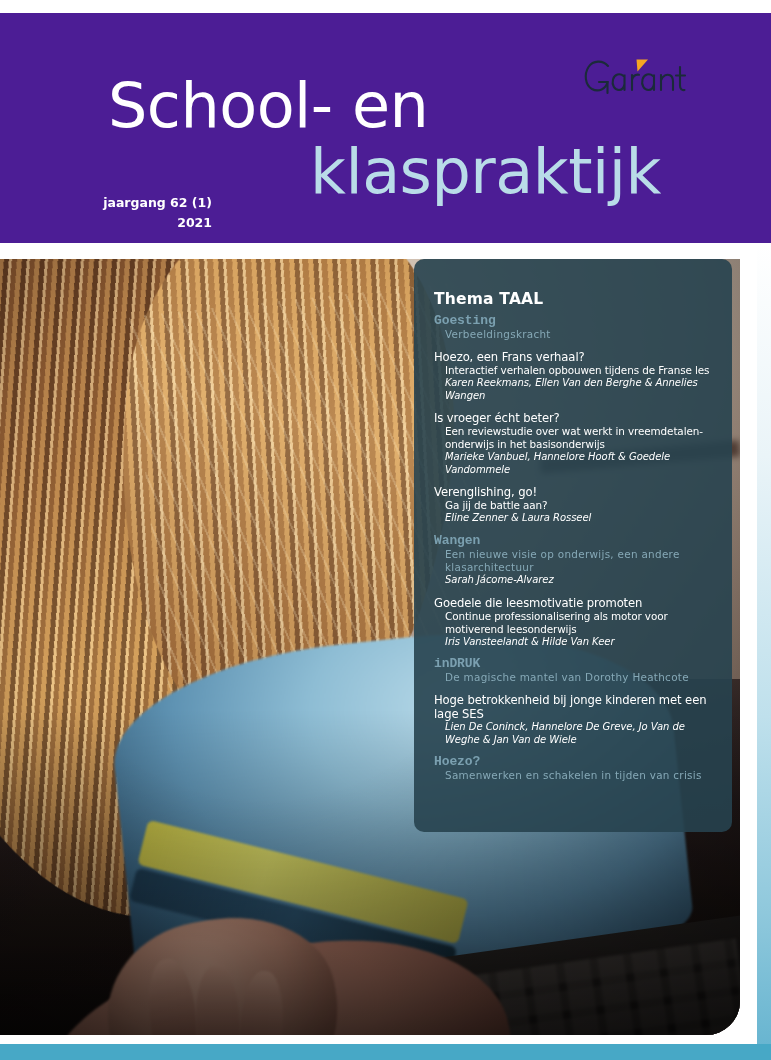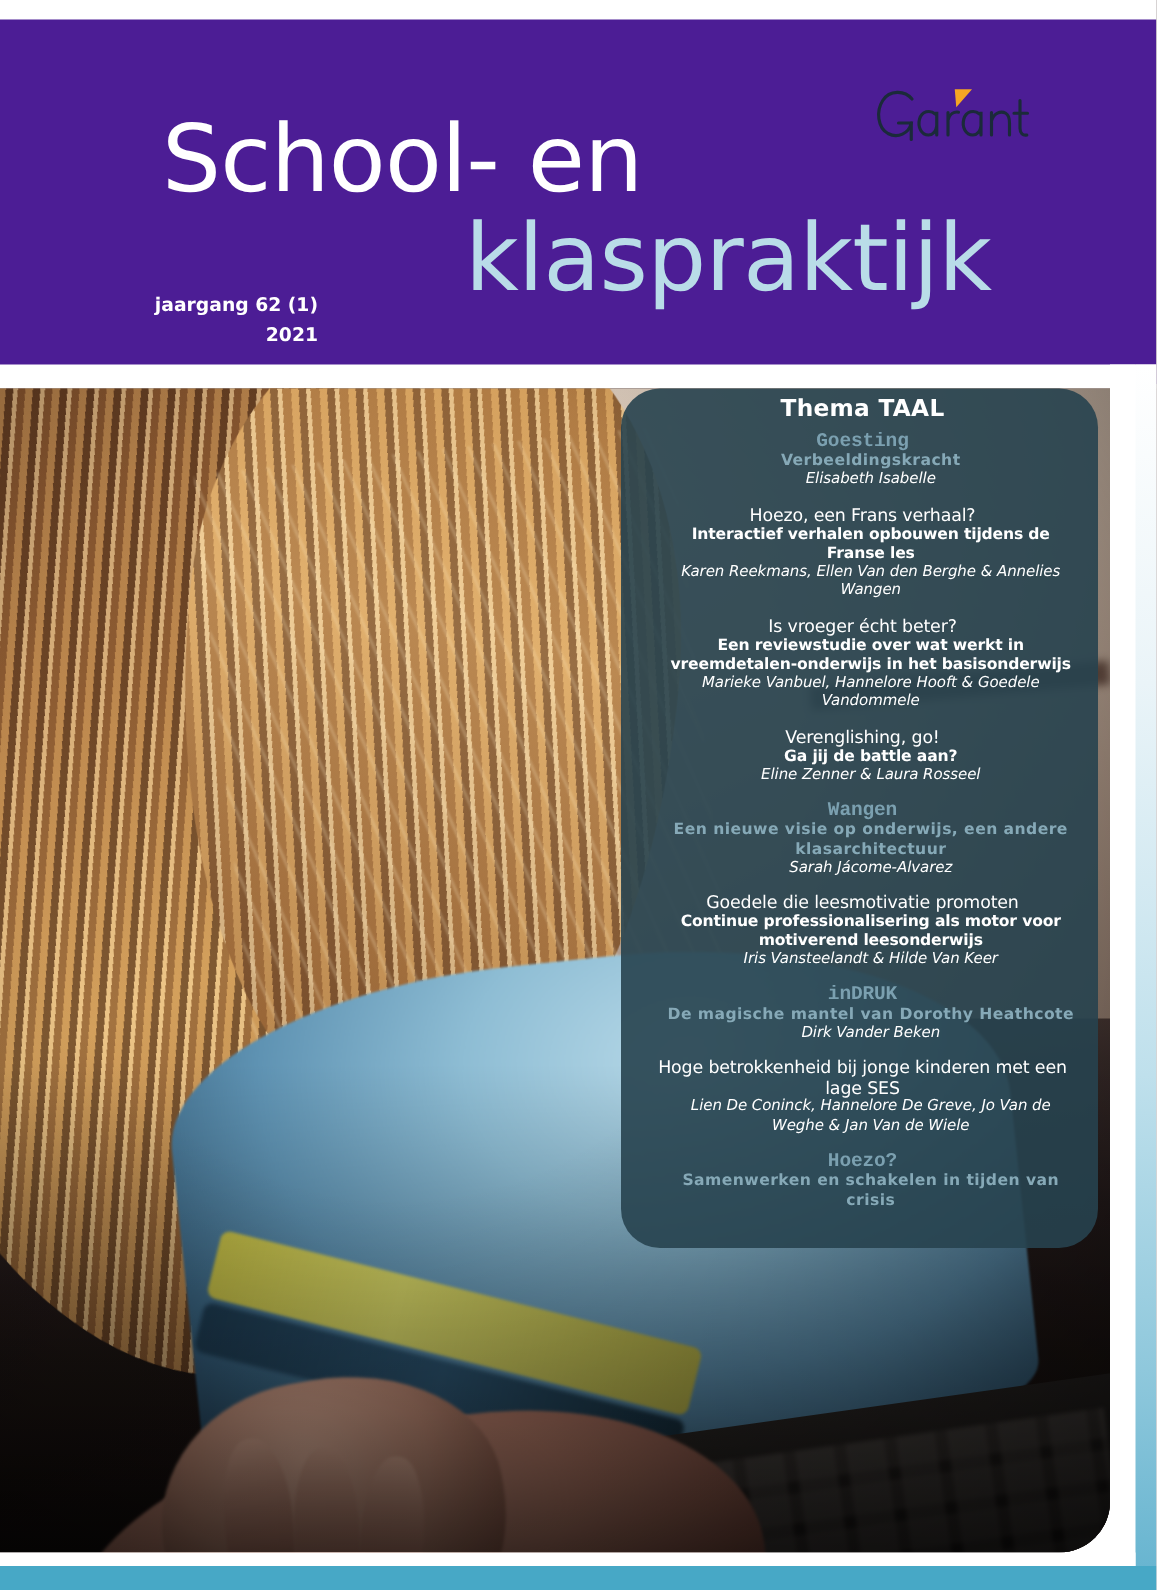--- a/index.html
+++ b/index.html
@@ -346,26 +346,25 @@
   }
 
   
   .toc {
     position: absolute;
     left: 414px;
     top: 259px;
     width: 318px;
     height: 573px;
     background: rgba(39, 67, 79, 0.90);
-    border-radius: 26px;
+    border-radius: 10px;
     box-sizing: border-box;
-    padding: 2px 16px 12px 20px;
+    padding: 29px 16px 12px 20px;
     color: #ffffff;
     overflow: hidden;
-    text-align: center;
   }
   .toc-head {
     font-size: 15.5px;
     font-weight: bold;
     color: #ffffff;
     margin: 2px 0 6px 0;
     letter-spacing: .2px;
   }
   .entry { margin-bottom: 9px; }
   .entry:last-child { margin-bottom: 0; }
@@ -374,21 +373,20 @@
     color: #ffffff;
     line-height: 14px;
     letter-spacing: -.1px;
   }
   .e-sub {
     font-size: 10.4px;
     color: #ffffff;
     line-height: 13px;
     margin-left: 11px;
     letter-spacing: -.1px;
-    font-weight: bold;
   }
   .e-auth {
     font-size: 10px;
     color: #ffffff;
     font-style: italic;
     line-height: 12.6px;
     margin-left: 11px;
     letter-spacing: -.05px;
   }
   
@@ -478,21 +476,20 @@
       <div class="vignette"></div>
     </div>
   </div>
 
   <div class="toc">
     <div class="toc-head">Thema TAAL</div>
     <div id="toc-entries">
         <div class="entry rubric">
           <div class="e-title">Goesting</div>
           <div class="e-sub">Verbeeldingskracht</div>
-          <div class="e-auth">Elisabeth Isabelle</div>
         </div>
         <div class="entry">
           <div class="e-title">Hoezo, een Frans verhaal?</div>
           <div class="e-sub">Interactief verhalen opbouwen tijdens de Franse les</div>
           <div class="e-auth">Karen Reekmans, Ellen Van den Berghe &amp; Annelies Wangen</div>
         </div>
         <div class="entry">
           <div class="e-title">Is vroeger écht beter?</div>
           <div class="e-sub">Een reviewstudie over wat werkt in vreemdetalen-onderwijs in het basisonderwijs</div>
           <div class="e-auth">Marieke Vanbuel, Hannelore Hooft &amp; Goedele Vandommele</div>
@@ -508,21 +505,20 @@
           <div class="e-auth">Sarah Jácome-Alvarez</div>
         </div>
         <div class="entry">
           <div class="e-title">Goedele die leesmotivatie promoten</div>
           <div class="e-sub">Continue professionalisering als motor voor motiverend leesonderwijs</div>
           <div class="e-auth">Iris Vansteelandt &amp; Hilde Van Keer</div>
         </div>
         <div class="entry rubric">
           <div class="e-title">inDRUK</div>
           <div class="e-sub">De magische mantel van Dorothy Heathcote</div>
-          <div class="e-auth">Dirk Vander Beken</div>
         </div>
         <div class="entry">
           <div class="e-title">Hoge betrokkenheid bij jonge kinderen met een lage SES</div>
           <div class="e-auth">Lien De Coninck, Hannelore De Greve, Jo Van de Weghe &amp; Jan Van de Wiele</div>
         </div>
         <div class="entry rubric">
           <div class="e-title">Hoezo?</div>
           <div class="e-sub">Samenwerken en schakelen in tijden van crisis</div>
         </div>
       </div>

